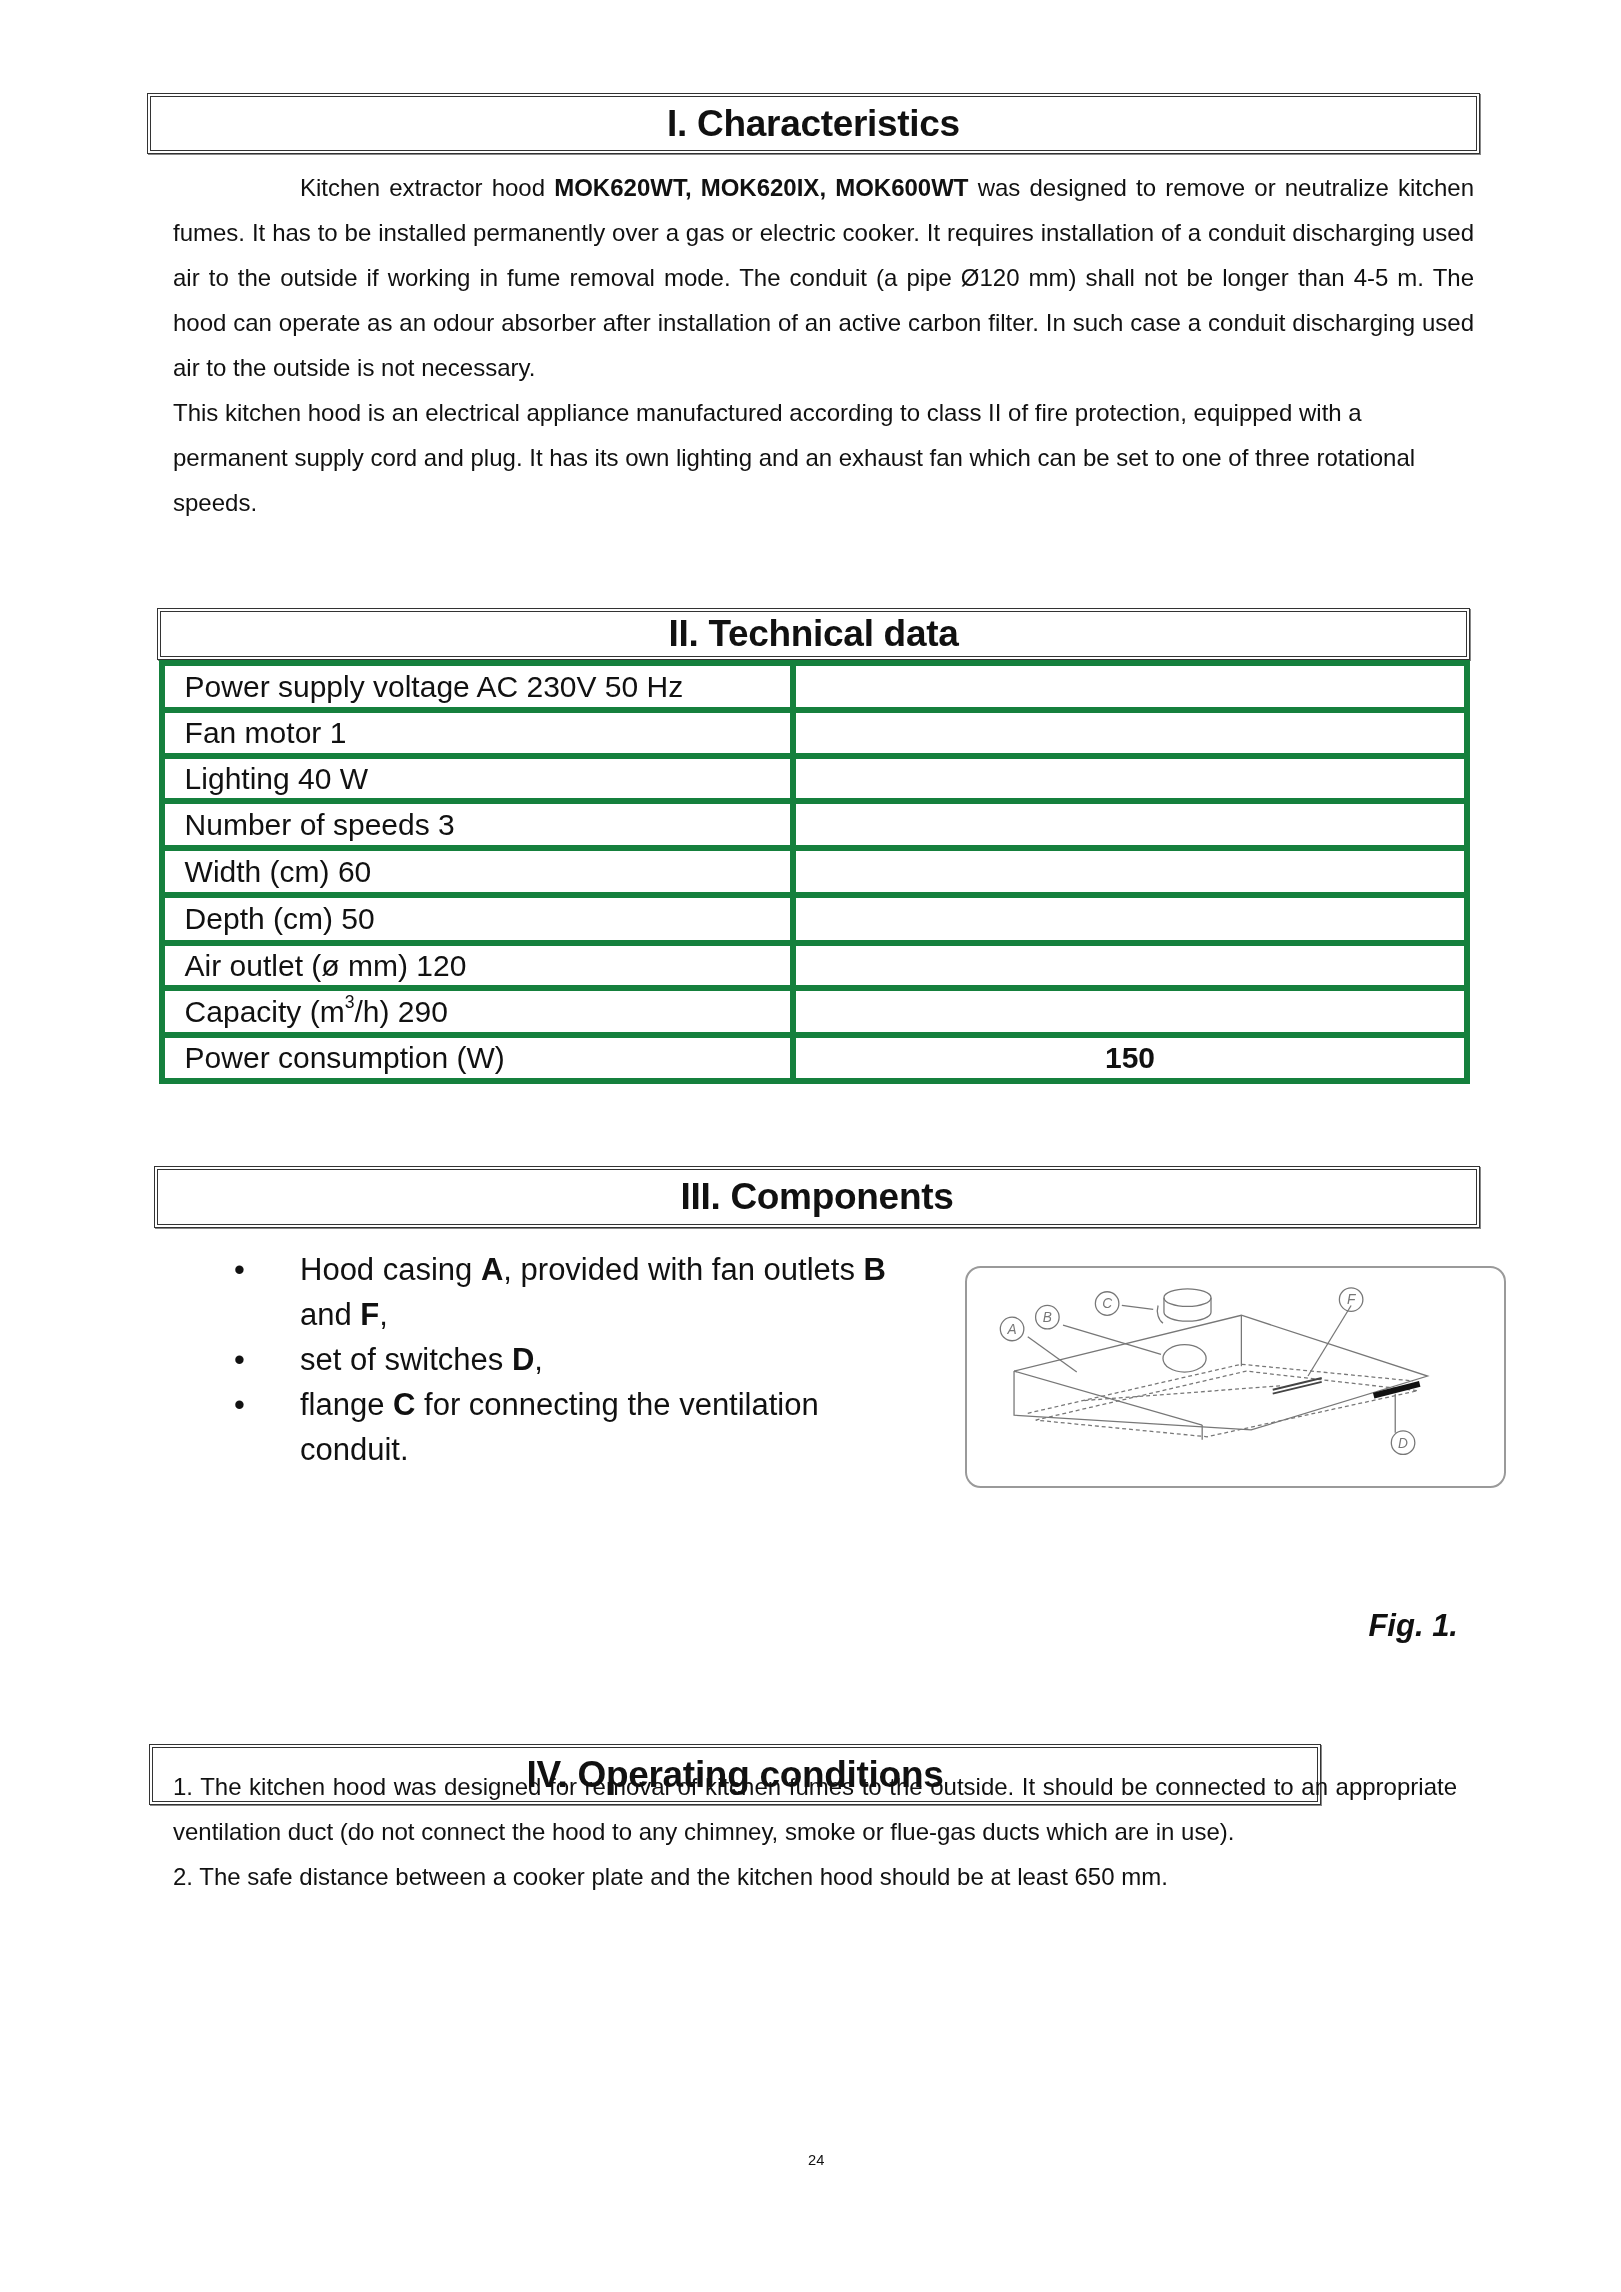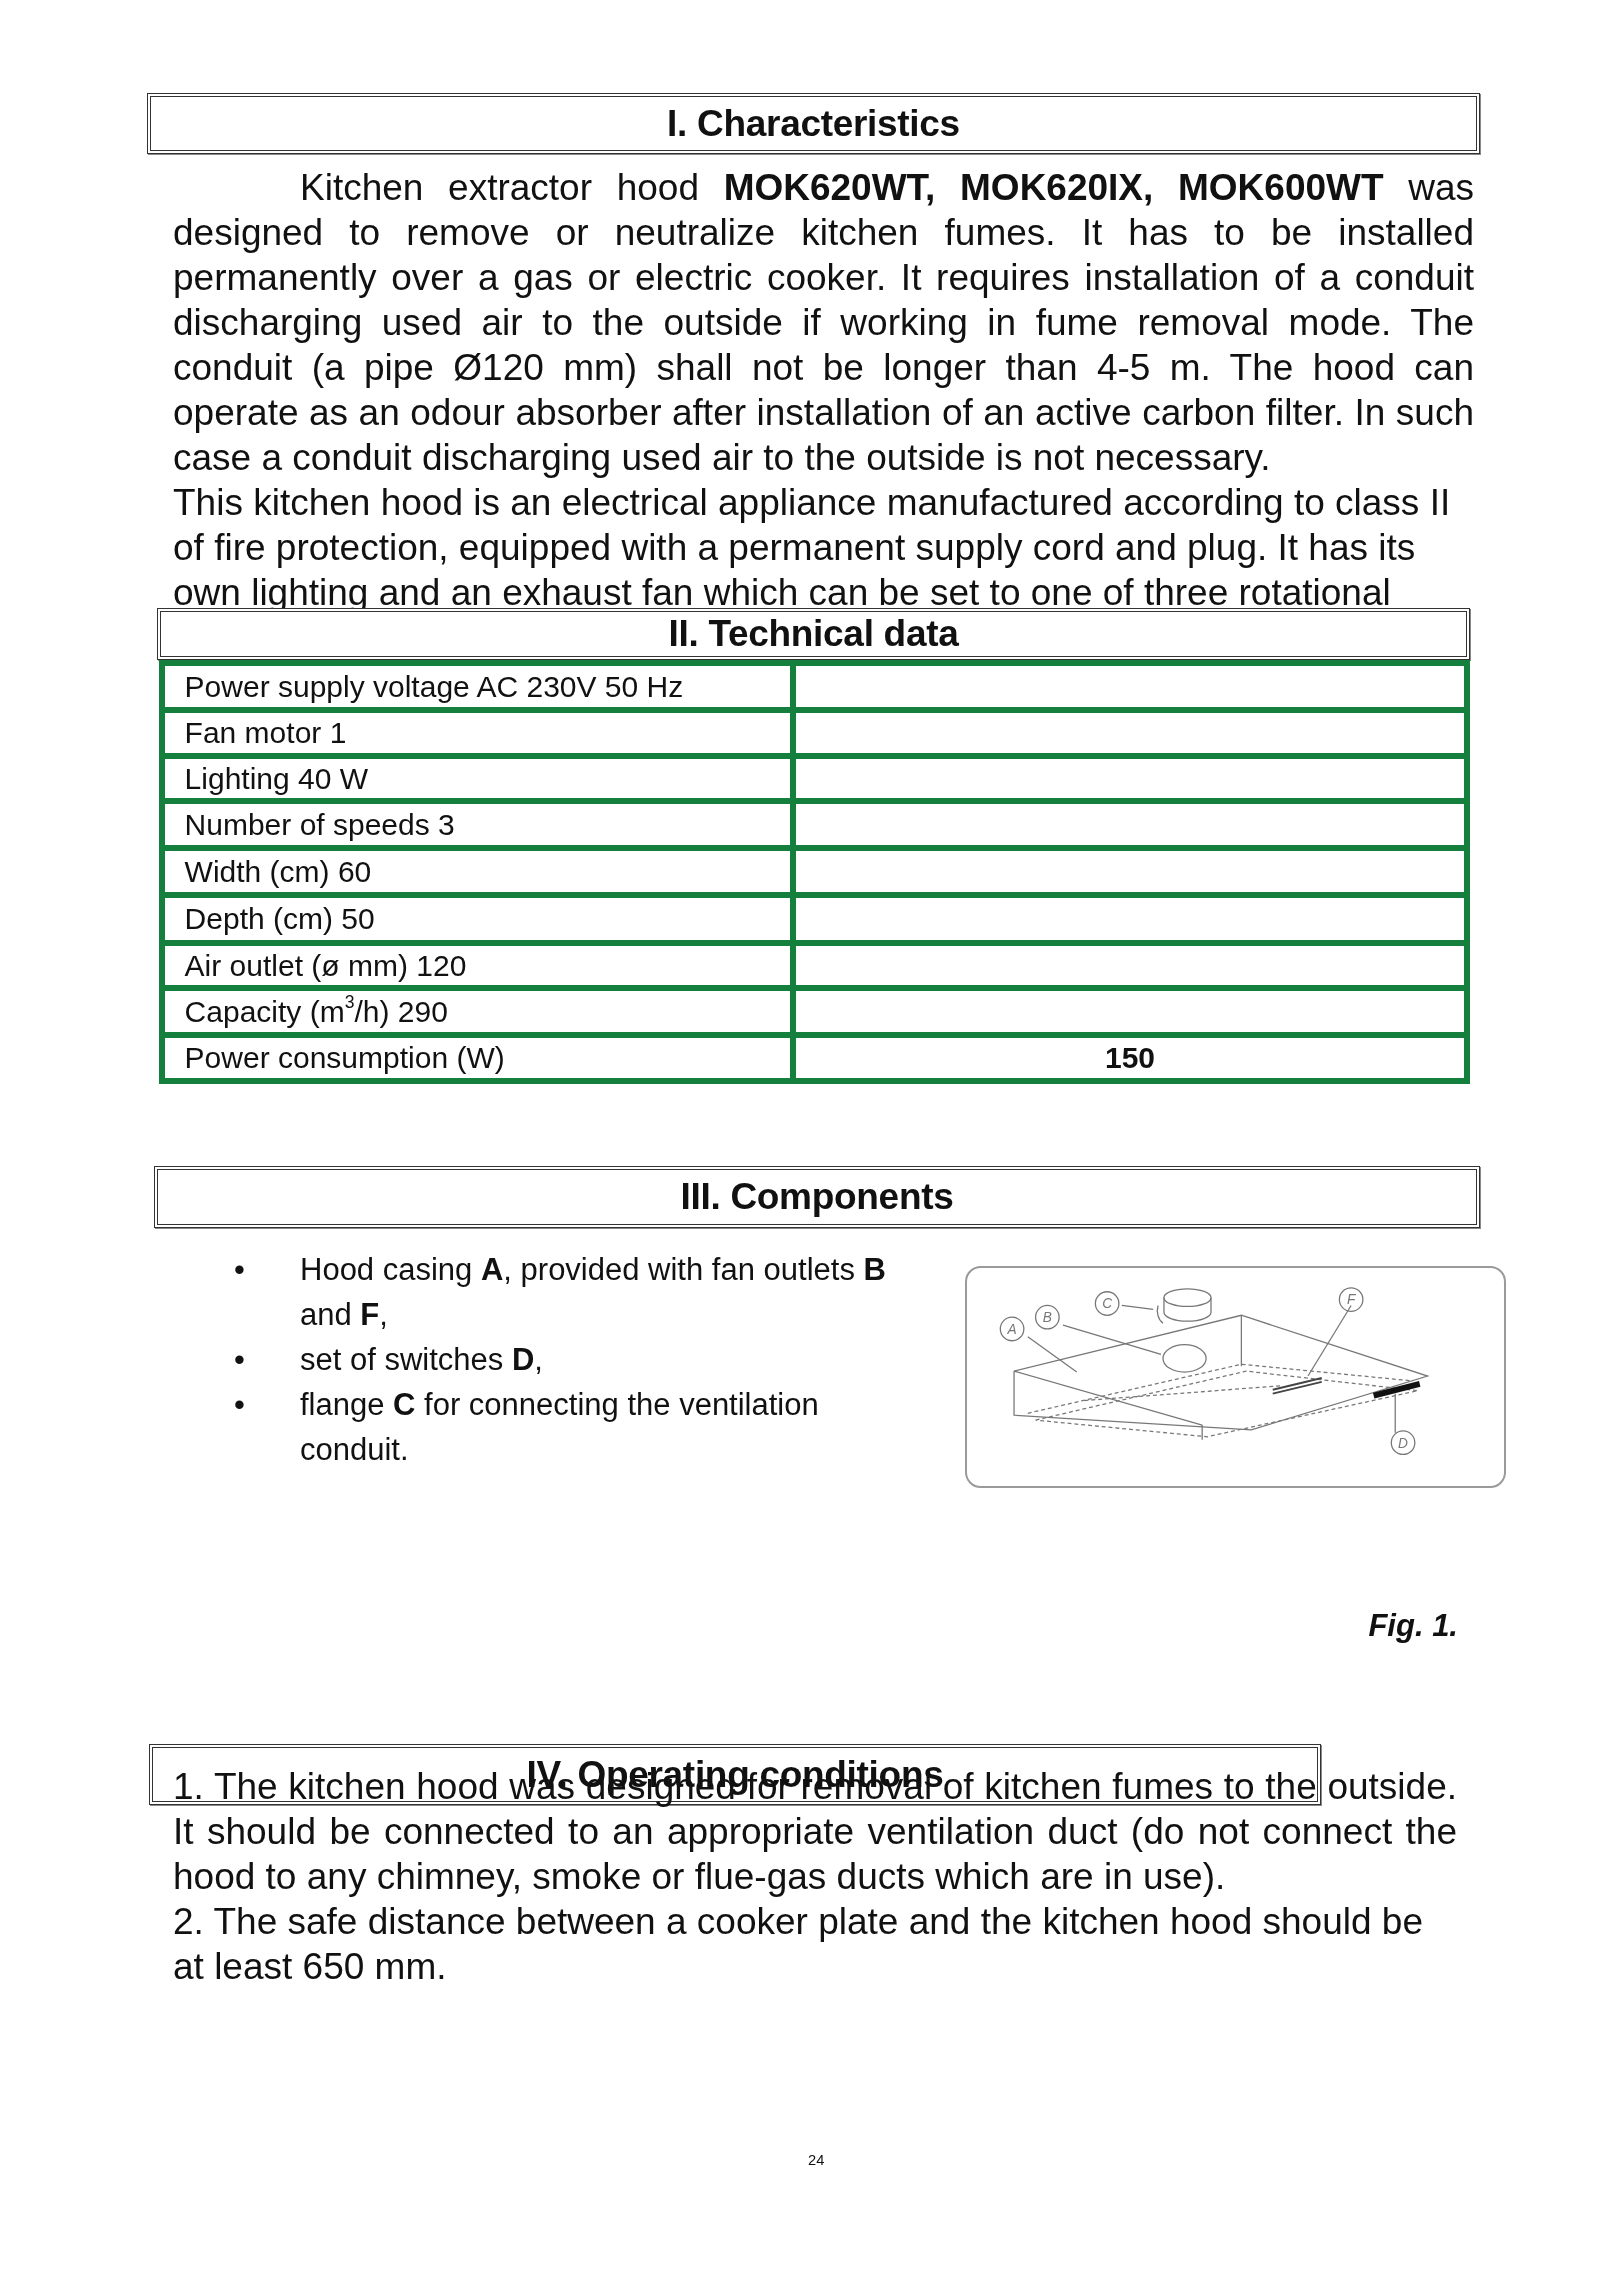--- a/index.html
+++ b/index.html
@@ -5,21 +5,21 @@
   html, body { margin:0; padding:0; background:#ffffff; }
   body { width:1621px; height:2293px; position:relative; overflow:hidden;
          font-family:"Liberation Sans", "DejaVu Sans", sans-serif; color:#111; }
   .sec-box {
     position:absolute; box-sizing:border-box;
     border:4.9px double #333; background:#fff;
     box-shadow: 1px 1px 0 #888;
     display:flex; align-items:center; justify-content:center;
   }
   .sec-title { font-weight:bold; font-size:37px; letter-spacing:-0.3px; }
-  .para { position:absolute; left:173px; width:1301px; font-size:37px; line-height:45px; }
+  .para { position:absolute; left:173px; width:1301px; font-size:24px; line-height:45px; }
   .para p { margin:0; }
   .justify { text-align:justify; text-align-last:left; }
   .indent { text-indent:127px; }
   b { font-weight:bold; }
   table.tech { position:absolute; left:159px; top:660px; width:1311px; border-collapse:collapse; }
   table.tech td { border:6px solid #15803d; height:42px; font-size:30px; padding:0 0 0 19.6px; box-sizing:border-box; }
   table.tech td.val { text-align:center; padding-left:0;font-weight:bold; }
   table.tech td.lbl { width:631px; }
   sup { font-size:17.6px; vertical-align:13.7px; line-height:0; }
   .comp-text { position:absolute; left:173px; top:1247px; width:765px; font-size:31px; line-height:45px; }

